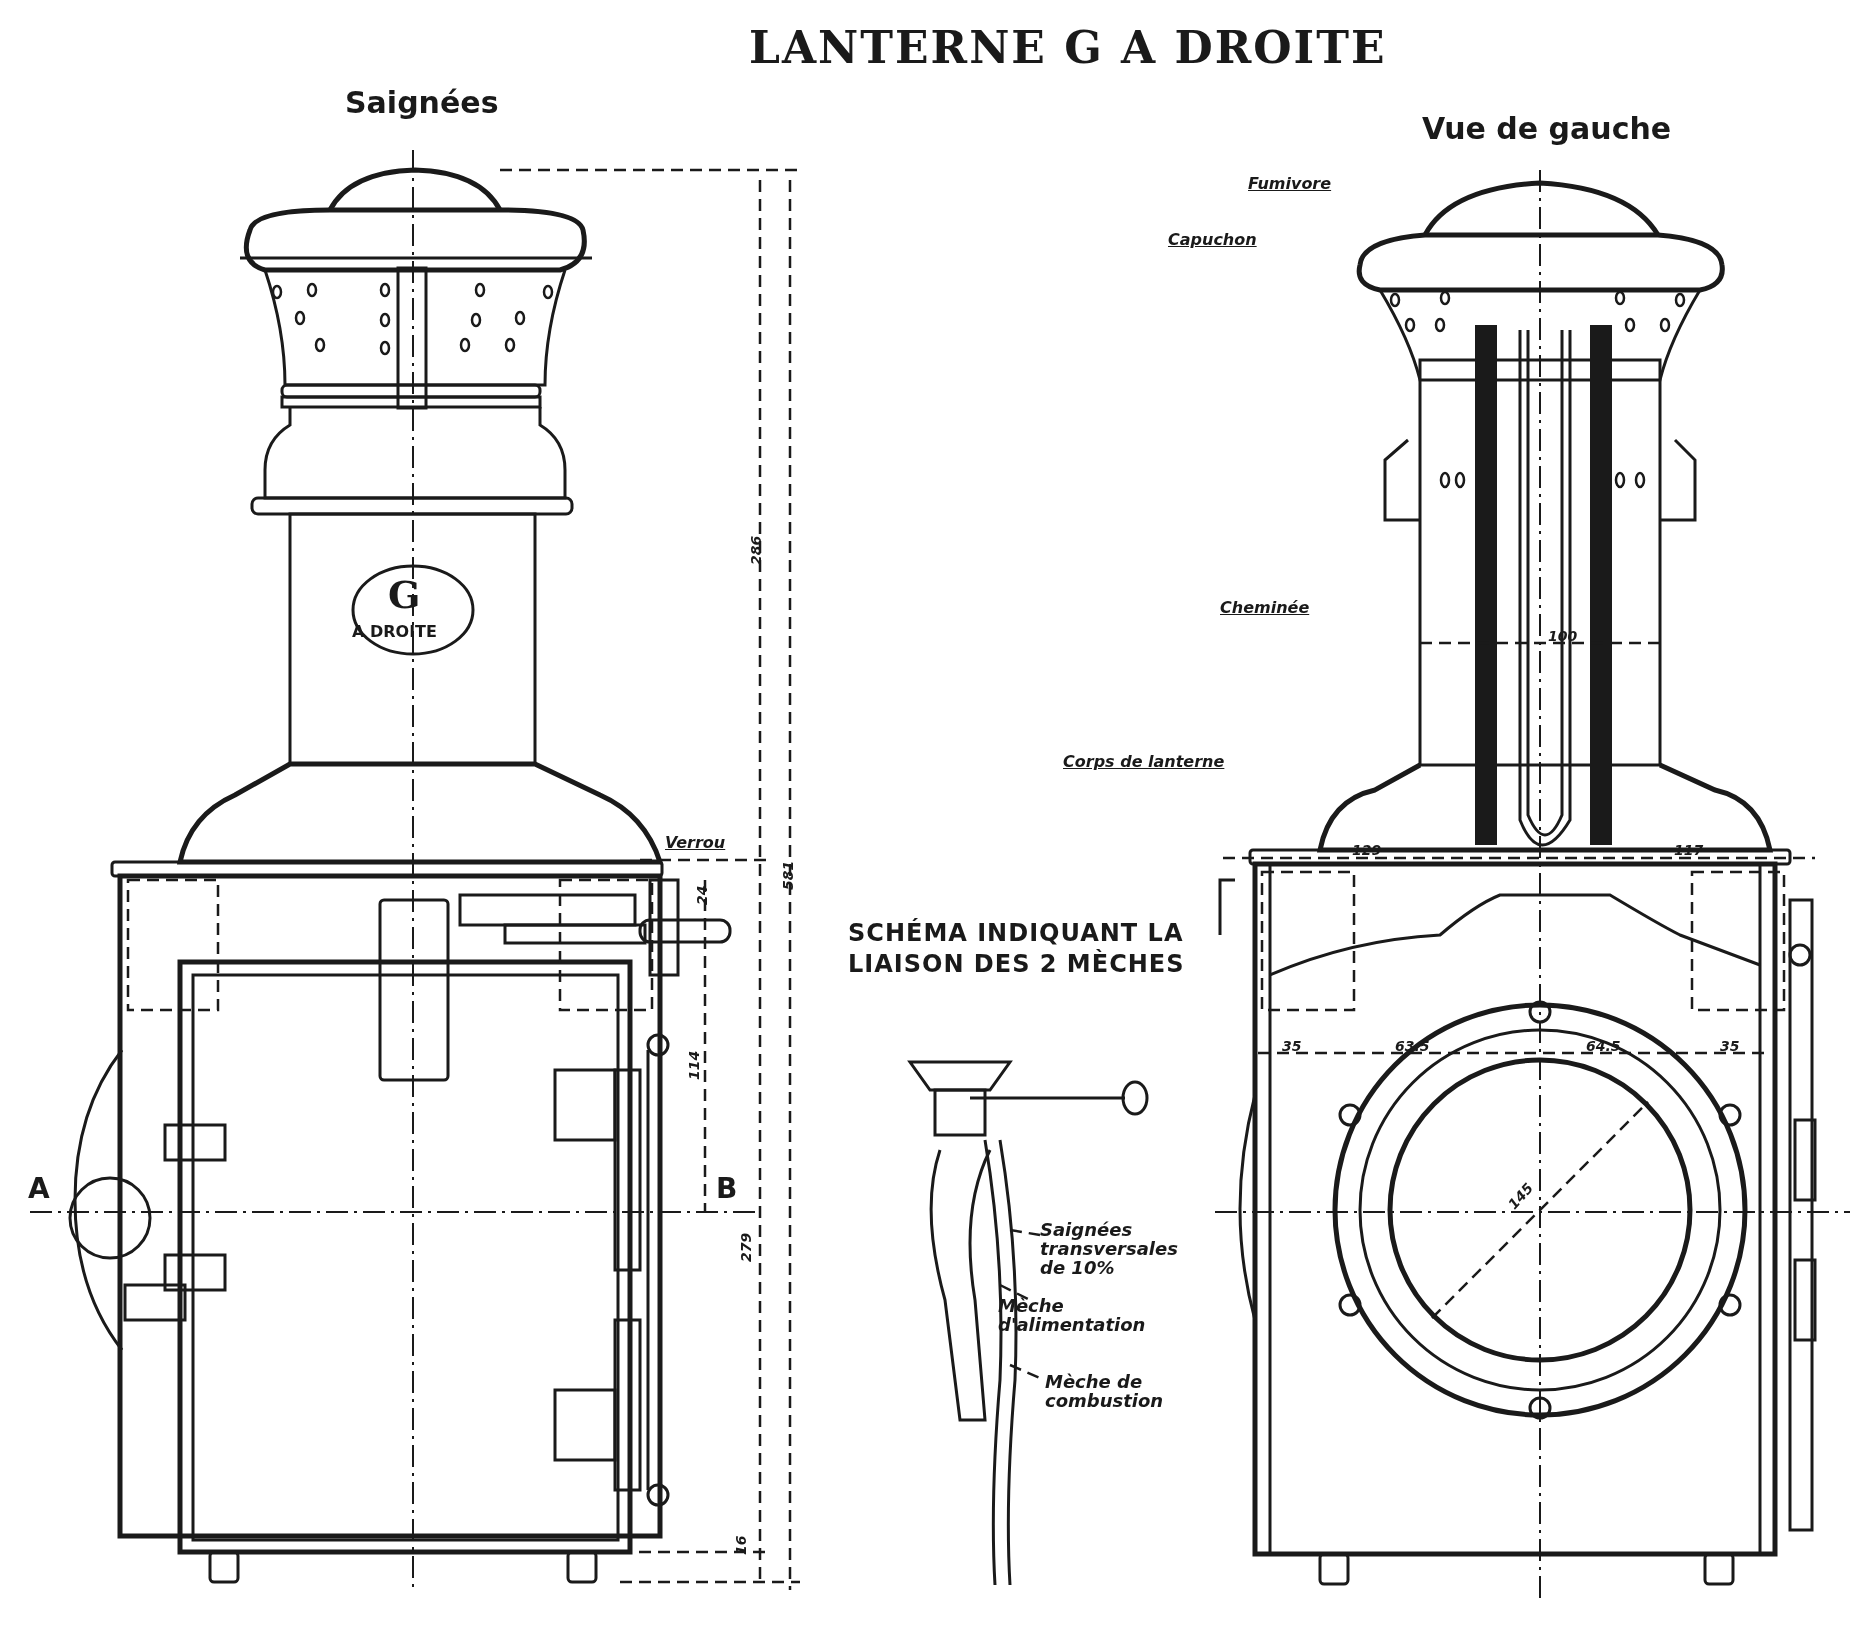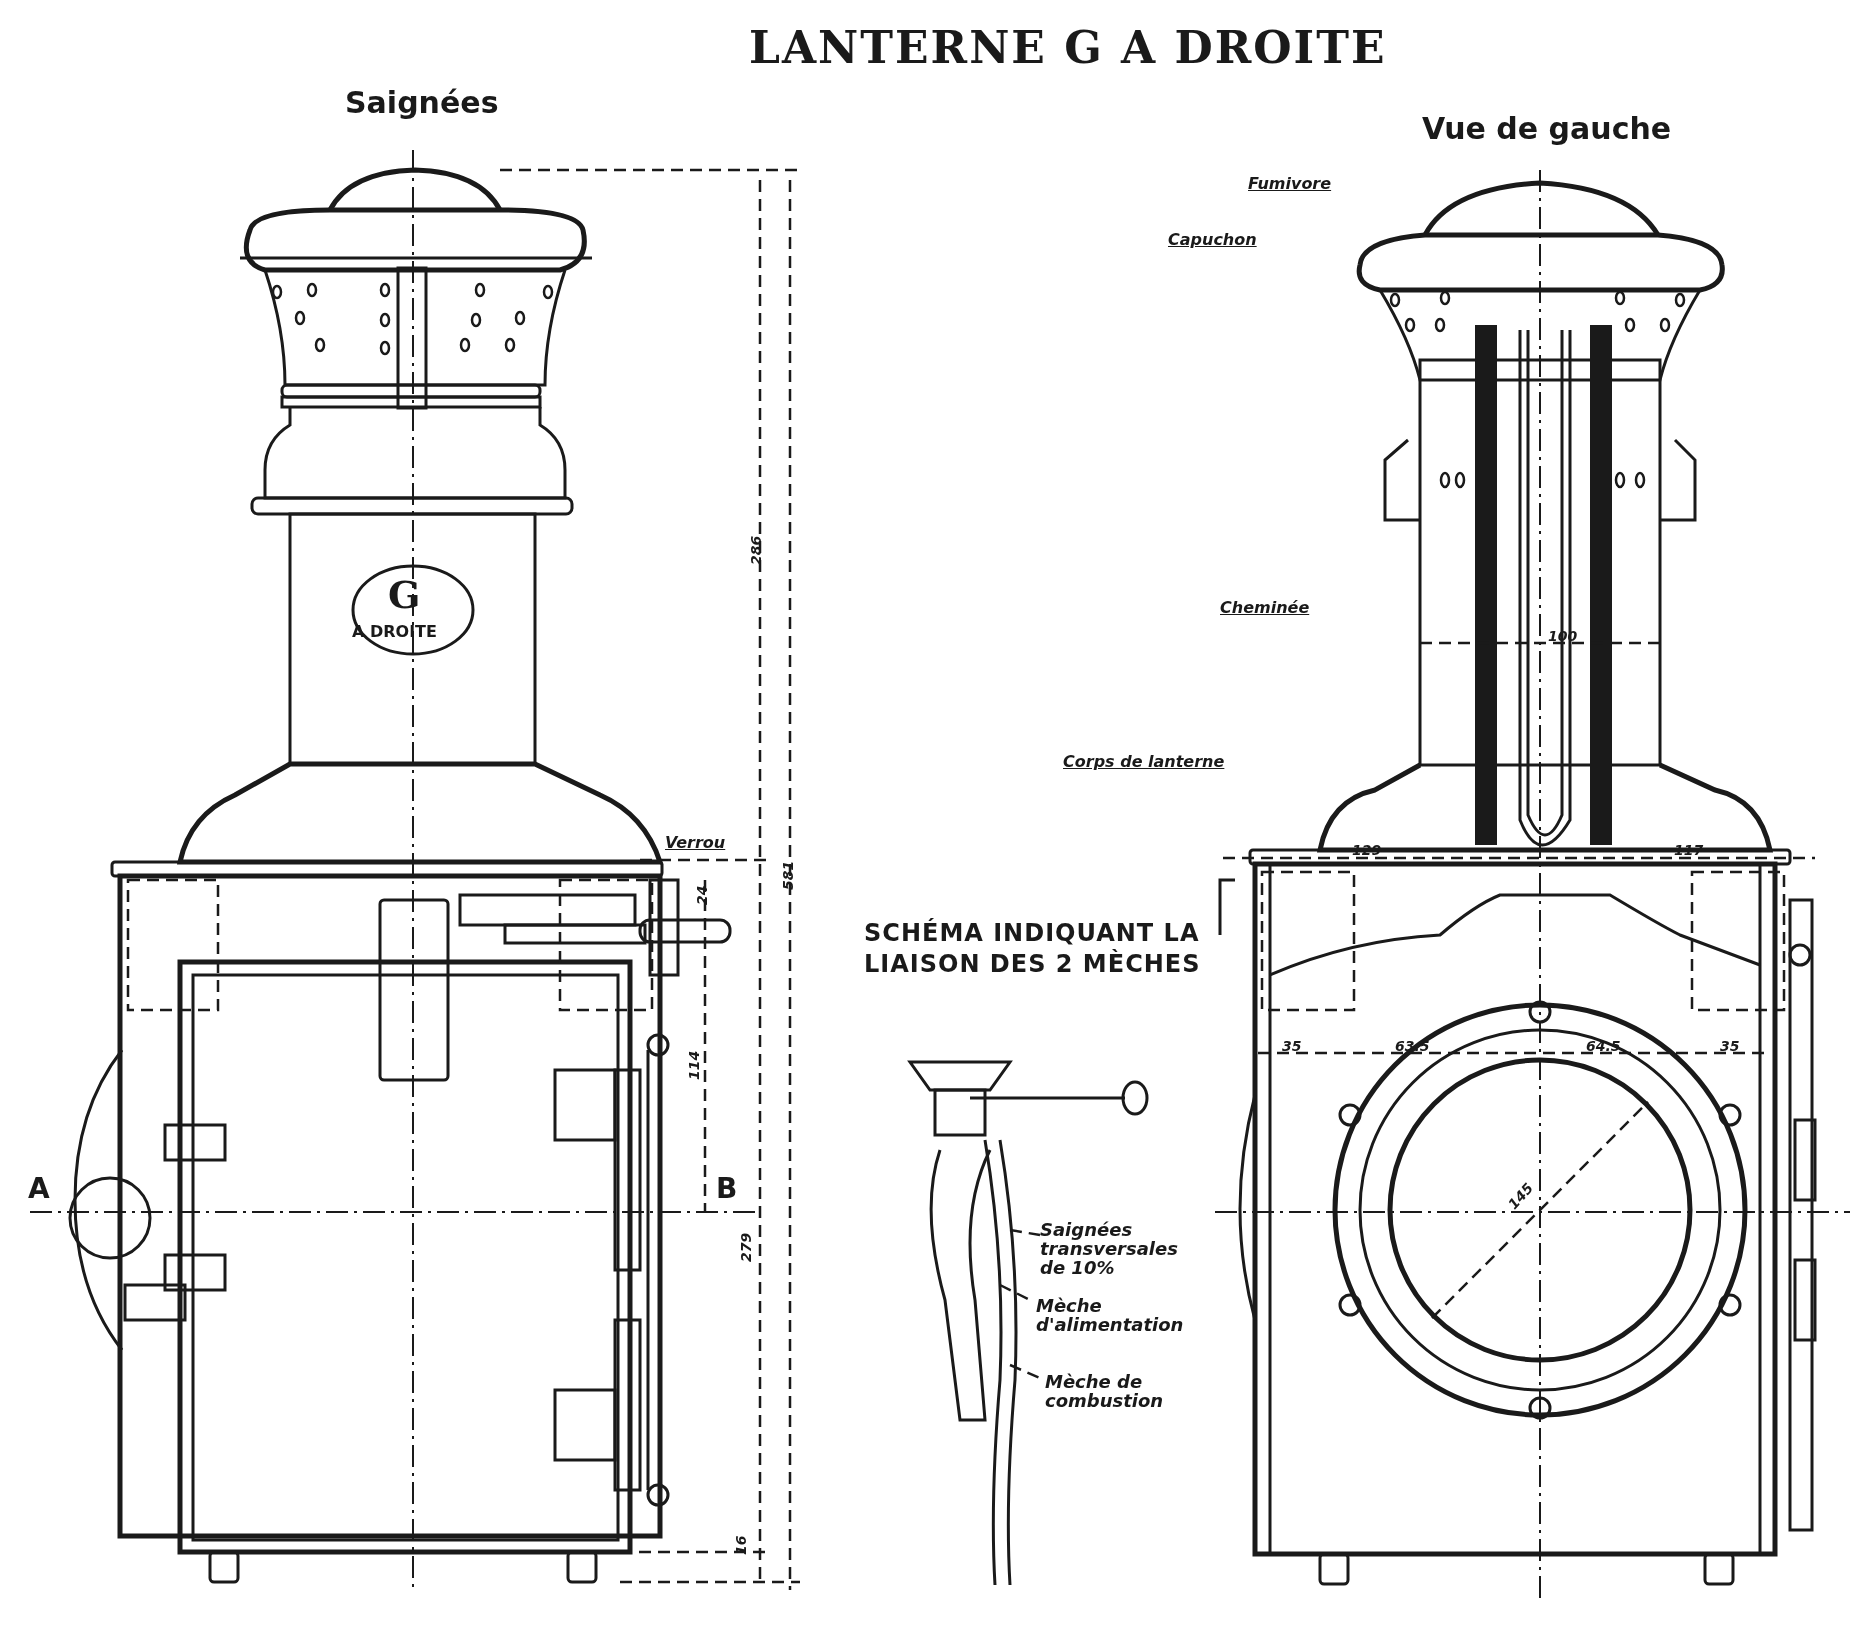--- a/index.html
+++ b/index.html
@@ -23,31 +23,31 @@
 <div class="lbl view" style="left:1422px;top:87px;margin-top:24px;">Vue de gauche</div>
 
 <div class="lbl it" style="left:1248px;top:174px;">Fumivore</div>
 <div class="lbl it" style="left:1168px;top:230px;">Capuchon</div>
 <div class="lbl it" style="left:1220px;top:580px;margin-top:18px;">Cheminée</div>
 <div class="lbl it" style="left:1063px;top:752px;">Corps de lanterne</div>
 <div class="lbl it" style="left:665px;top:833px;">Verrou</div>
 <div class="lbl big" style="left:28px;top:1172px;">A</div>
 <div class="lbl big" style="left:716px;top:1172px;">B</div>
 
-<div class="lbl sch" style="left:848px;top:918px;margin-left:16px;">
+<div class="lbl sch" style="left:848px;top:918px;">
   <div>SCHÉMA INDIQUANT LA</div>
   <div>LIAISON DES 2 MÈCHES</div>
 </div>
 
 <div class="lbl note" style="left:1040px;top:1220px;">
   <div>Saignées</div>
   <div>transversales</div>
   <div>de 10%</div>
 </div>
-<div class="lbl note" style="left:1036px;top:1296px;font-style:italic;">
+<div class="lbl note" style="left:998px;top:1296px;font-style:italic;">
   <div>Mèche</div>
   <div>d'alimentation</div>
 </div>
 <div class="lbl note" style="left:1045px;top:1372px;">
   <div>Mèche de</div>
   <div>combustion</div>
 </div>
 
 <div class="lbl" style="left:388px;top:572px;font-family:'DejaVu Serif',serif;font-weight:bold;font-size:38px;">G</div>
 <div class="lbl" style="left:352px;top:622px;font-weight:bold;font-size:16px;">A DROITE</div>

